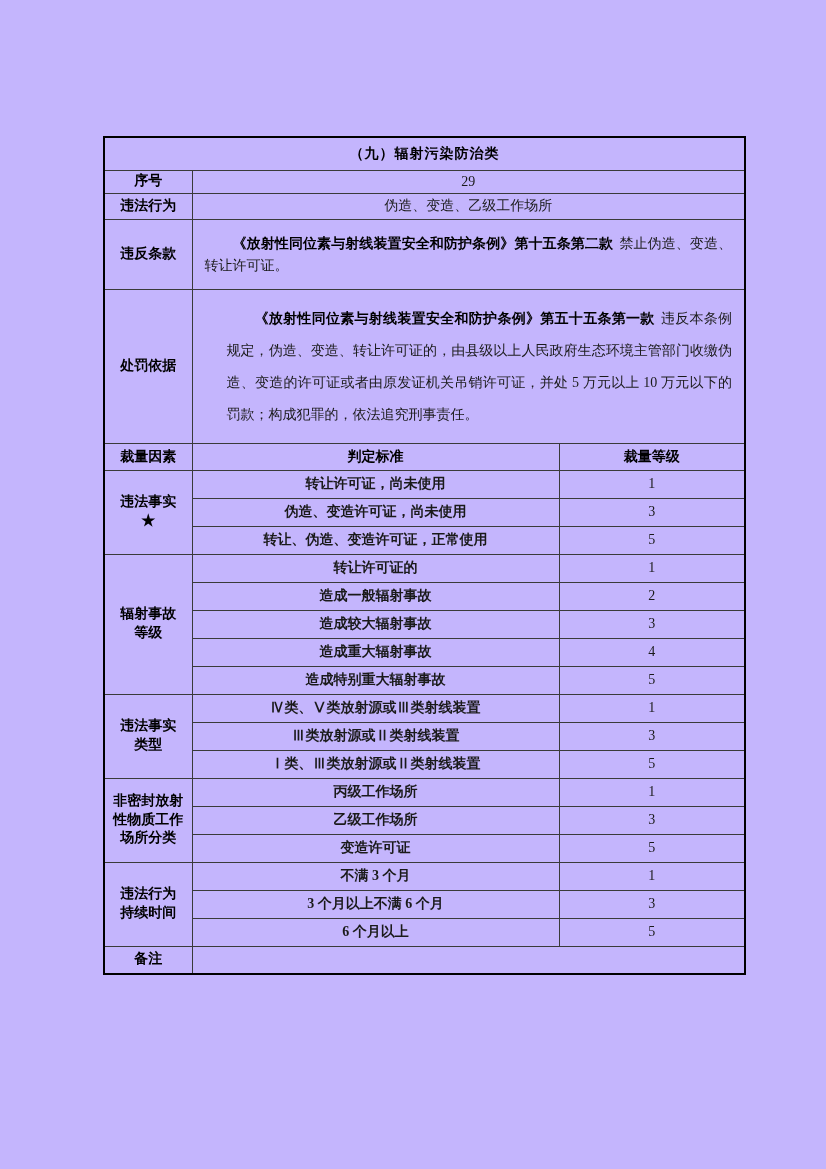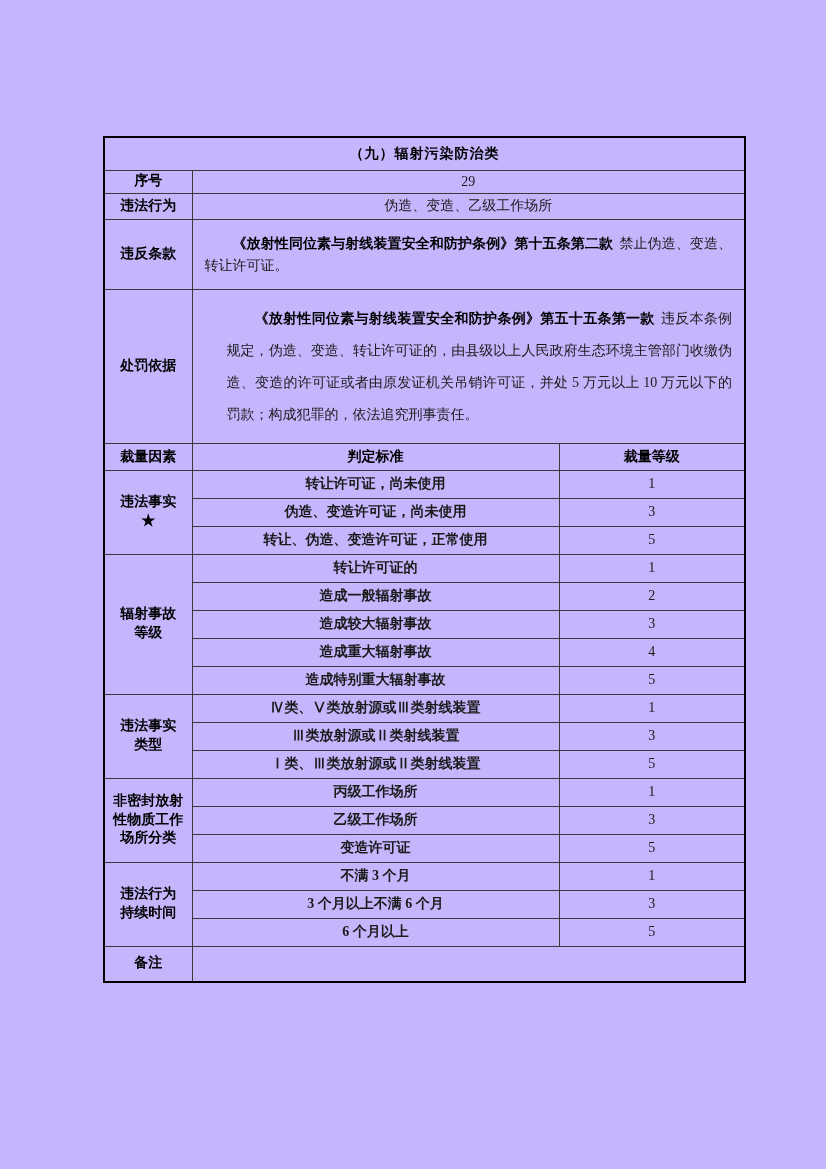--- a/index.html
+++ b/index.html
@@ -35,21 +35,21 @@
     overflow: hidden;
   }
   
   tr.h-title  { height: 33px; }
   tr.h-sn     { height: 23px; }
   tr.h-act    { height: 26px; }
   tr.h-clause { height: 46px; }
   tr.h-basis  { height: 106px; }
   tr.h-head   { height: 27px; }
   tr.h-std    { height: 28px; }
-  tr.h-remark { height: 36px; }
+  tr.h-remark { height: 28px; }
 
   .title-cell {
     font-family: "Liberation Sans", sans-serif;
     font-weight: bold;
     font-size: 19px;
     text-align: center;
     letter-spacing: 1px;
     color: #000;
   }
   .label-cell {

